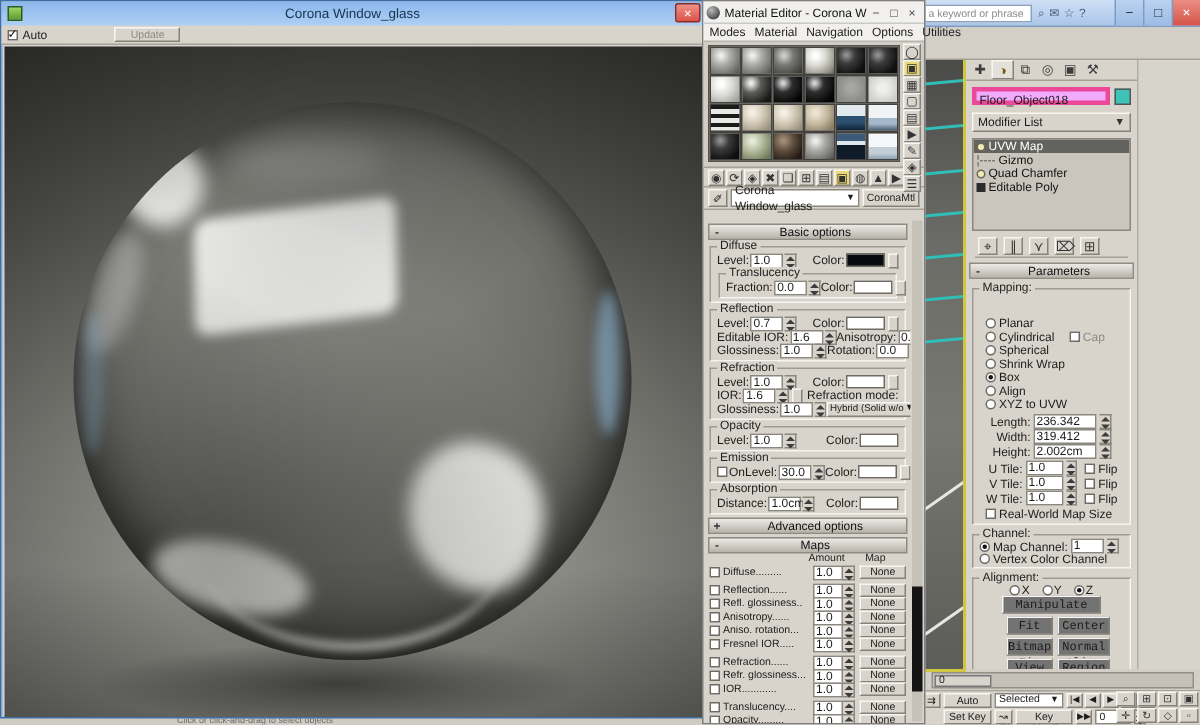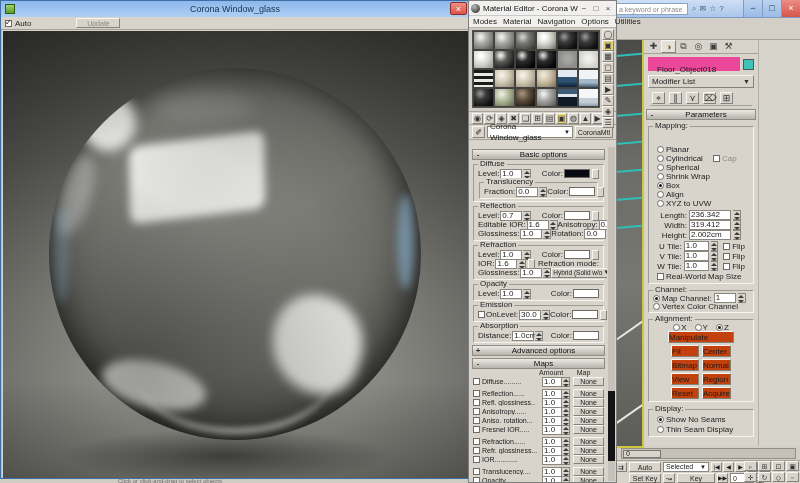--- a/index.html
+++ b/index.html
@@ -51,42 +51,42 @@
      border-right:2px solid #cfc73f;border-bottom:2px solid #cfc73f;overflow:hidden;z-index:1;}
   #viewport .tl{position:absolute;left:0;width:100%;height:2px;background:#2fbfb8;transform:skewY(-5deg);}
   #viewport .wl{position:absolute;width:2px;height:170px;background:#e6e6e2;transform:rotate(55deg);}
 
   
   #cpanel{position:absolute;left:644px;top:40px;width:114px;height:408px;background:#d8d4cc;font-size:8px;}
   #cp-tabs{display:flex;height:14px;border-bottom:1px solid #a6a29a;padding-left:2px;}
   .cptab{width:15px;height:13px;font-size:9px;line-height:13px;text-align:center;color:#3c3c3c;}
   .cptab.active{background:#e4e1da;border:1px solid;border-color:#f7f6f2 #85827a #85827a #f7f6f2;color:#7a5a10;}
   #cp-namerow{display:flex;align-items:center;height:14px;margin:3px 4px 0;}
-  #cp-objname{flex:1;height:12px;background:#f0abfc;border:7px solid #ec4899;font-size:8px;line-height:11px;padding:0 2px;}
+  #cp-objname{flex:1;height:12px;background:#f0abfc;border:3px solid #ec4899;font-size:8px;line-height:11px;padding:0 2px;}
   #cp-objcolor{width:11px;height:11px;border:1px solid #555;margin-left:3px;}
   #cp-modlist{display:flex;align-items:center;height:13px;margin:4px 4px 0;background:#d8d4cc;
       border:1px solid;border-color:#f7f6f2 #85827a #85827a #f7f6f2;padding:0 3px;}
   #cp-modlist .arr{margin-left:auto;font-size:7px;color:#333;}
   #cp-stack{margin:4px 4px 0;height:62px;background:#cac6be;border:1px solid #8a877f;overflow:hidden;}
   .srow{display:flex;align-items:center;height:9px;padding:0 2px;font-size:8px;color:#111;}
   .srow.sel{background:#62625e;color:#fff;}
   .bulb{width:6px;height:6px;border-radius:50%;background:#f2ecb4;border:1px solid #6b6855;margin-right:2px;flex:none;}
   .sqico{width:6px;height:6px;background:#2c2c2c;margin-right:2px;flex:none;}
   .pfx{color:#555;margin-right:2px;}
   #cp-stackicons{display:flex;gap:4px;margin:3px 6px 0;padding:1px 2px;border-bottom:1px solid #a6a29a;}
   #cp-stackicons span{width:13px;height:12px;font-size:9px;line-height:11px;text-align:center;color:#333;
       background:#d8d4cc;border:1px solid;border-color:#f7f6f2 #85827a #85827a #f7f6f2;}
   #cp-params{margin-top:3px;}
   .prow{display:flex;align-items:center;height:9px;padding:0 6px;gap:2px;}
   .prowc{justify-content:center;}
   .plbl{text-align:right;}
   .pdim .plbl{width:30px;}
   .ptile .plbl{width:28px;}
-  .cp-btn{height:12px;background:#c2410c;border:1px solid;border-color:#f7f6f2 #85827a #85827a #f7f6f2;
-      font-size:8px;line-height:11px;}
+  .cp-btn{height:12px;background:#737373;border:1px solid;border-color:#f7f6f2 #85827a #85827a #f7f6f2;
+      font-size:8px;line-height:11px;text-align:center;font-family:Liberation Mono, monospace;}
   #cp-alignbtns{display:grid;grid-template-columns:1fr 1fr;gap:2px 3px;margin:2px 20px 0;}
   .dis{color:#8d8a83;}
 
   
   #timeline{position:absolute;left:613px;top:446px;width:187px;height:15px;background:#d3cfc7;border-bottom:1px solid #a6a29a;}
   #tl-track{position:absolute;left:8px;top:2px;right:4px;height:11px;background:#c5c1b9;border:1px solid #928f87;}
   #tl-thumb{position:absolute;left:1px;top:1px;width:38px;height:8px;background:#d8d4cc;border:1px solid #777;}
   #tl-zero{position:absolute;left:4px;top:1px;font-size:7px;color:#222;}
   #bottombar{position:absolute;left:613px;top:461px;width:187px;height:22px;background:#d8d4cc;font-size:8px;}
   .bb-row{display:flex;align-items:center;height:11px;gap:2px;padding-left:2px;}
@@ -240,20 +240,38 @@
         <span class="cptab">⚒</span>
       </div>
     <div id="cp-namerow">
       <div id="cp-objname">Floor_Object018</div>
       <div id="cp-objcolor" style="background: rgb(62, 195, 182);"></div>
     </div>
     <div id="cp-modlist">
       <span>Modifier List</span>
       <span class="arr">▼</span>
     </div>
+    <div id="cp-stack">
+        <div class="srow sel">
+          <span class="bulb"></span>
+          <span>UVW Map</span>
+        </div>
+        <div class="srow">
+          <span class="pfx">¦----</span>
+          <span>Gizmo</span>
+        </div>
+        <div class="srow">
+          <span class="bulb"></span>
+          <span>Quad Chamfer</span>
+        </div>
+        <div class="srow">
+          <span class="sqico"></span>
+          <span>Editable Poly</span>
+        </div>
+      </div>
     <div id="cp-stackicons">
         <span>⌖</span>
         <span>∥</span>
         <span>⋎</span>
         <span>⌦</span>
         <span>⊞</span>
       </div>
     <div id="cp-params">
       <div class="rh">
         <span class="pm">-</span>

